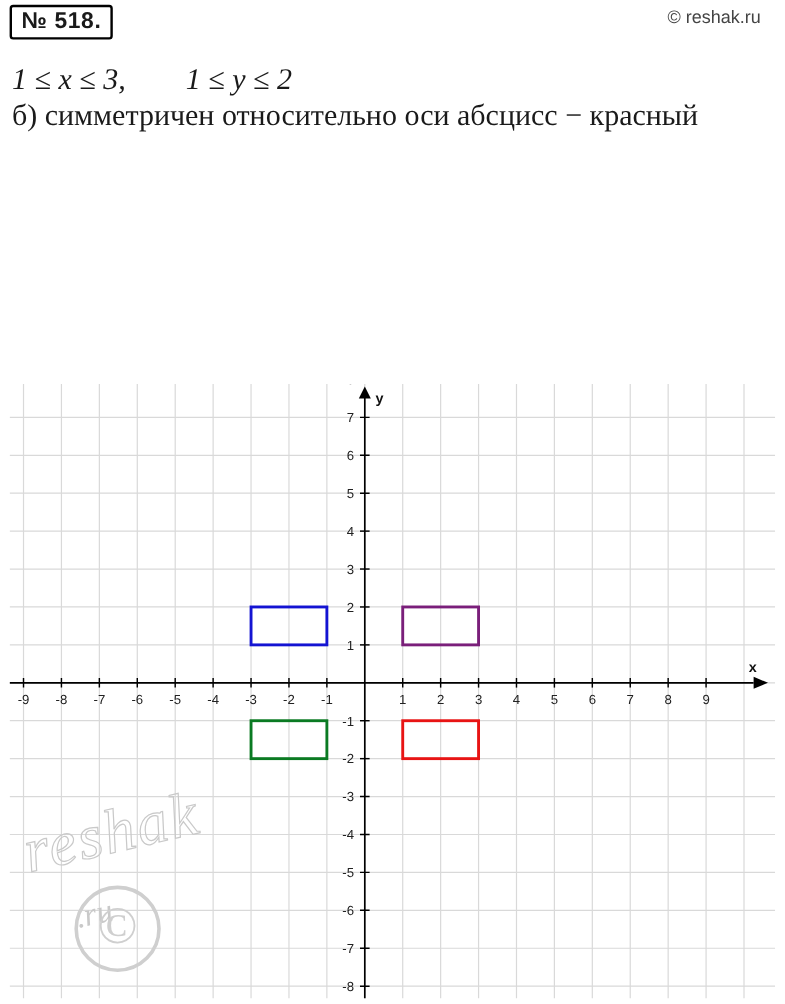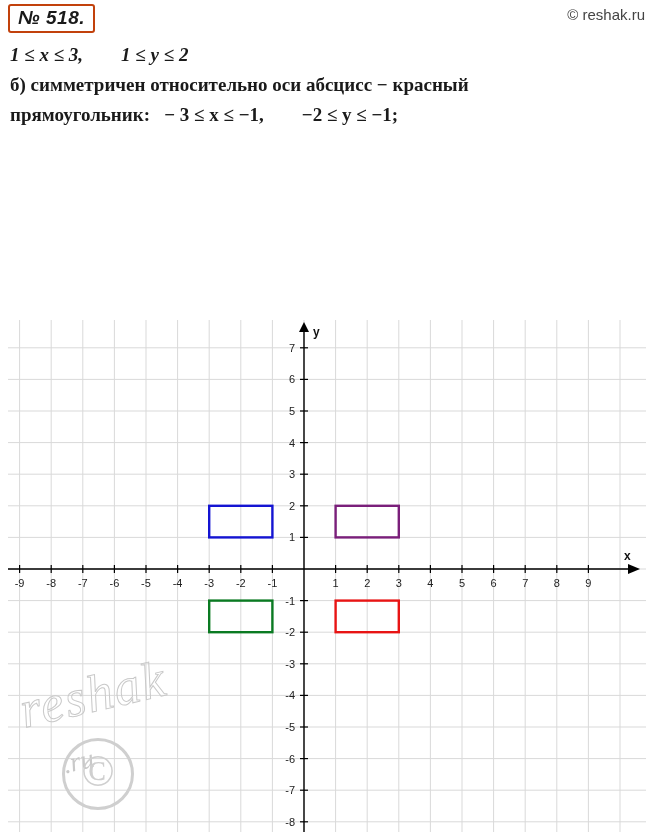--- a/index.html
+++ b/index.html
@@ -14,48 +14,46 @@
     font-family: "Liberation Serif", serif;
     color: #1a1a1a;
     overflow: hidden;
   }
 
   
   .task-number {
     position: absolute;
     left: 8px;
     top: 4px;
-    border: 2px solid #c2410c;
+    border: 2px solid #000000;
     border-radius: 3px;
     padding: 1px 8px 2px 8px;
     font-family: "Liberation Sans", sans-serif;
     font-weight: bold;
     font-size: 19px;
     letter-spacing: 0.5px;
     line-height: 1.15;
-    font-style: italic;
   }
   .watermark-top {
     position: absolute;
-    right: 9px;
+    right: 20px;
     top: 6px;
     font-family: "Liberation Sans", sans-serif;
     font-size: 15px;
     color: #444;
   }
 
   
   .textblock {
     position: absolute;
     left: 10px;
-    top: 40px;
+    top: 52px;
     width: 636px;
-    font-size: 19px;
+    font-size: 25px;
     line-height: 30px;
-    font-weight: bold;
   }
   .line { white-space: pre; }
   .italic { font-style: italic; }
 
   
   .graph {
     position: absolute;
     left: 8px;
     top: 320px;
     width: 638px;
@@ -115,21 +113,20 @@
 </style>
 </head>
 <body>
 
 <div class="task-number">№ 518.</div>
 <div class="watermark-top">© reshak.ru</div>
 
 <div class="textblock">
   <div class="line italic">1 ≤ x ≤ 3,        1 ≤ y ≤ 2</div>
   <div class="line">б) симметричен относительно оси абсцисс − красный</div>
-  <div class="line">прямоугольник:   − 3 ≤ x ≤ −1,        −2 ≤ y ≤ −1;</div>
 </div>
 
 <div class="graph">
   <svg id="plot" width="638" height="512" viewBox="0 0 638 512">
       <g stroke="#d9d9d9" stroke-width="1">
         <line x1="11.599999999999966" y1="0" x2="11.599999999999966" y2="512"></line>
         <line x1="43.19999999999999" y1="0" x2="43.19999999999999" y2="512"></line>
         <line x1="74.79999999999998" y1="0" x2="74.79999999999998" y2="512"></line>
         <line x1="106.39999999999998" y1="0" x2="106.39999999999998" y2="512"></line>
         <line x1="138" y1="0" x2="138" y2="512"></line>

